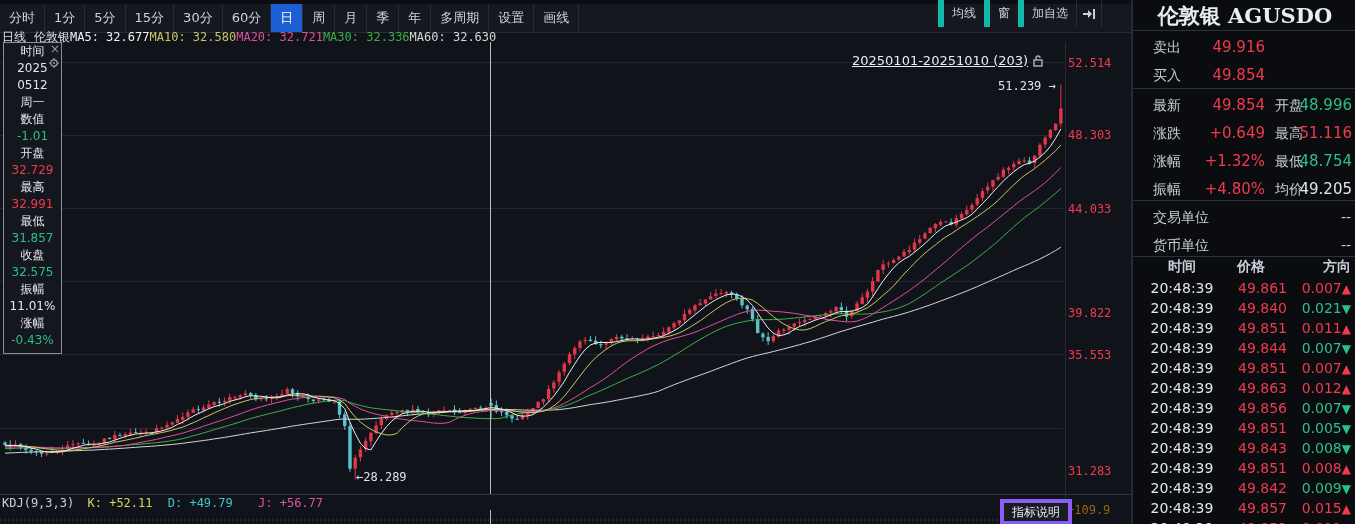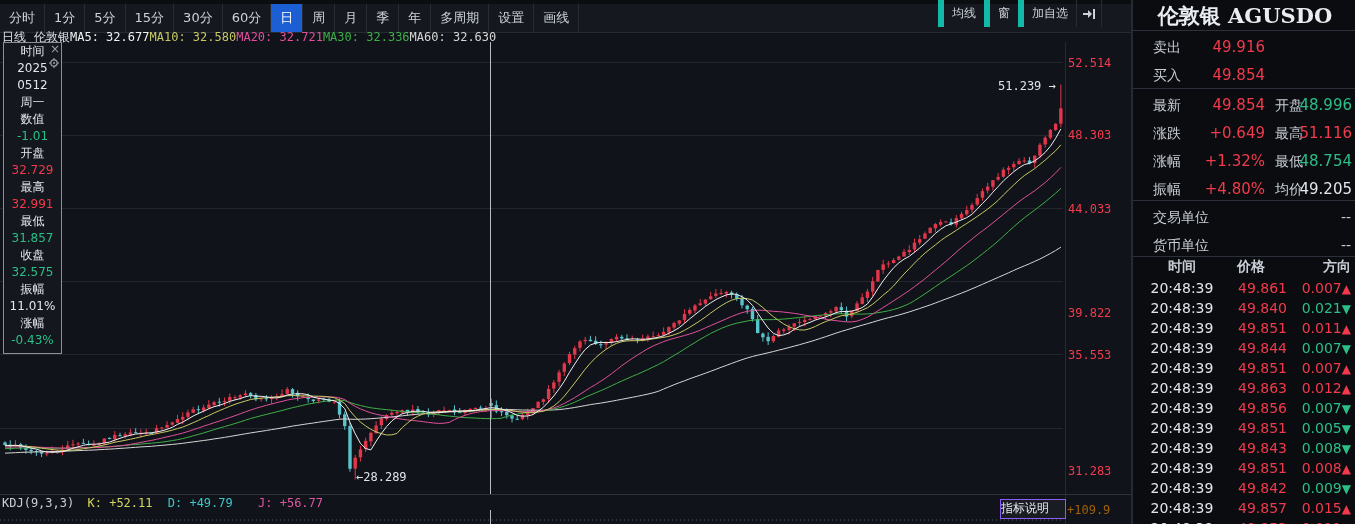--- a/index.html
+++ b/index.html
@@ -38,21 +38,21 @@
   #low-annotation{position:absolute;left:356px;top:470px;font-size:12px;color:#dfe3ea;
                    font-family:"DejaVu Sans Mono","Liberation Mono",monospace;}
   
   #kdj-row{position:absolute;left:2px;top:496px;font-size:12px;white-space:nowrap;
            font-family:"DejaVu Sans Mono","Liberation Mono",monospace;}
   #kdj-row .kdj-t{color:#c9ced6}
   #kdj-row .kdj-k{color:#d6d65a;margin-left:6px}
   #kdj-row .kdj-d{color:#3ec6c6;margin-left:8px}
   #kdj-row .kdj-j{color:#e0559f;margin-left:18px}
   #indicator-help{position:absolute;left:1000px;top:499px;width:64px;height:18px;line-height:18px;
-           font-size:12px;color:#e6e9ee;border:1px solid #8b5cf6;background:#191c22;font-family:Liberation Mono, monospace;}
+           text-align:center;font-size:12px;color:#e6e9ee;border:4px solid #8b5cf6;background:#191c22;}
   
   #quote-panel{position:absolute;left:1131px;top:0;width:224px;height:524px;background:#0a0c10;border-left:2px solid #262b33;}
   #qp-title{position:absolute;left:0;top:2px;width:100%;text-align:center;font-size:21px;font-weight:bold;color:#e9ecf1;
             font-family:"DejaVu Serif","Liberation Serif",serif;}
   .qp-border{position:absolute;left:0;width:100%;height:0;border-top:1px solid #2b303a;}
   .qp-row{position:absolute;left:0;width:100%;height:18px;line-height:18px;font-size:14px;}
   .qp-row .lab{position:absolute;left:20px;color:#c9ced6;}
   .qp-row .lab2{position:absolute;left:142px;color:#c9ced6;}
   .qp-row .val1{position:absolute;right:92px;font-size:15px;}
   .qp-row .val2{position:absolute;right:5px;font-size:15px;}
@@ -576,20 +576,27 @@
         <g stroke="#9aa0a8" stroke-width="1.2">
           <line x1="5" y1="0" x2="5" y2="2"></line>
             <line x1="5" y1="8" x2="5" y2="10"></line>
           <line x1="0" y1="5" x2="2" y2="5"></line>
             <line x1="8" y1="5" x2="10" y2="5"></line>
         </g>
       </svg>
     </div>
   </div>
 
+  <div id="range-annotation">
+    <span class="rng">20250101-20251010 (203)</span>
+    <svg width="12" height="13" viewBox="0 0 12 13" style="vertical-align:-2px">
+      <rect x="2" y="6" width="8" height="6" fill="none" stroke="#aeb3bb" stroke-width="1.4"></rect>
+      <path d="M4 6 V4 a2 2 0 0 1 4 0" fill="none" stroke="#aeb3bb" stroke-width="1.4"></path>
+    </svg>
+  </div>
   <div id="high-annotation"><span>51.239</span> <span>→</span></div>
   <div id="low-annotation"><span>←</span><span>28.289</span></div>
 
   <div id="kdj-row">
     <span class="kdj-t">KDJ(9,3,3)</span>
     <span class="kdj-k">K: +52.11</span>
     <span class="kdj-d">D: +49.79</span>
     <span class="kdj-j">J: +56.77</span>
   </div>
   <div id="indicator-help">指标说明</div>

